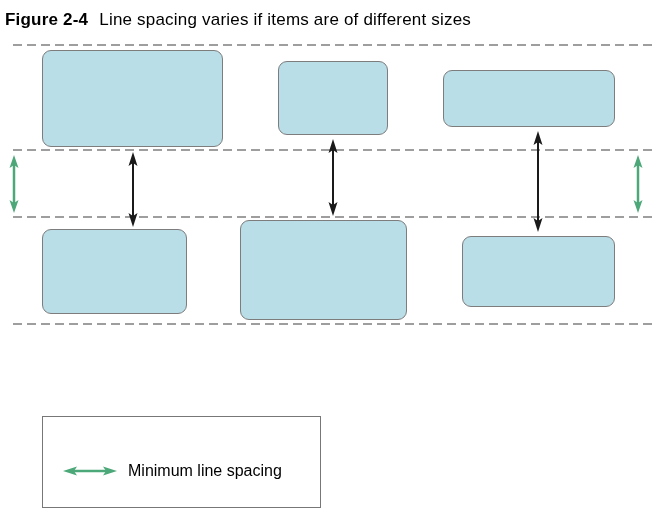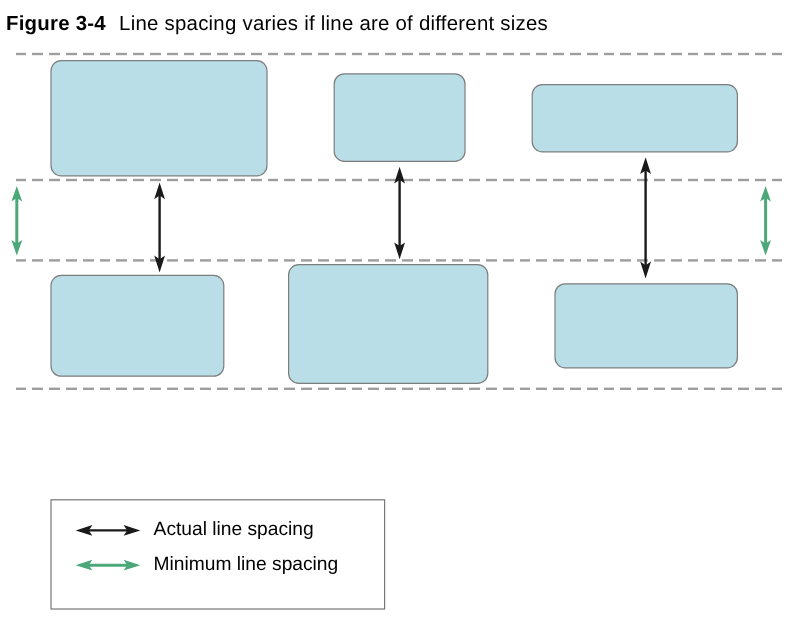--- a/index.html
+++ b/index.html
@@ -77,21 +77,21 @@
   .legend-row .legend-label { font-size: 16px; color: var(--text, #000); }
   .legend-row svg.black { color: var(--actual-arrow, #1a1a1a); }
   .legend-row svg.green { color: var(--minimum-arrow, #4ca878); }
 </style>
 </head>
 <body>
 
 <div class="page">
 
   <div class="figure-title">
-    <span class="label">Figure 3-4</span><span class="caption">Line spacing varies if line are of different sizes</span>
+    <span class="label">Figure 2-4</span><span class="caption">Line spacing varies if items are of different sizes</span>
   </div>
 
   <div class="diagram">
 
     <div class="dashed-line" style="top:44px"></div>
     <div class="dashed-line" style="top:149px"></div>
     <div class="dashed-line" style="top:216px"></div>
     <div class="dashed-line" style="top:323px"></div>
 
     <div class="item-box" style="left:42px;  top:50px; width:181px; height:97px;"></div>
@@ -124,28 +124,20 @@
       <polygon points="7,58 11.5,45 7,48 2.5,45" fill="currentColor"></polygon>
     </svg>
     <svg class="arrow green" style="left:631px; top:155px;" width="14" height="58" viewBox="0 0 14 58">
       <line x1="7" y1="8" x2="7" y2="50" stroke="currentColor" stroke-width="2.5"></line>
       <polygon points="7,0 11.5,13 7,10 2.5,13" fill="currentColor"></polygon>
       <polygon points="7,58 11.5,45 7,48 2.5,45" fill="currentColor"></polygon>
     </svg>
   </div>
 
   <div class="legend">
-    <div class="legend-row row-1">
-      <svg class="black" width="54" height="14" viewBox="0 0 54 14">
-        <line x1="8" y1="7" x2="46" y2="7" stroke="currentColor" stroke-width="2"></line>
-        <polygon points="0,7 14,2.5 11,7 14,11.5" fill="currentColor"></polygon>
-        <polygon points="54,7 40,2.5 43,7 40,11.5" fill="currentColor"></polygon>
-      </svg>
-      <span class="legend-label">Actual line spacing</span>
-    </div>
     <div class="legend-row row-2">
       <svg class="green" width="54" height="14" viewBox="0 0 54 14">
         <line x1="8" y1="7" x2="46" y2="7" stroke="currentColor" stroke-width="2.5"></line>
         <polygon points="0,7 14,2.5 11,7 14,11.5" fill="currentColor"></polygon>
         <polygon points="54,7 40,2.5 43,7 40,11.5" fill="currentColor"></polygon>
       </svg>
       <span class="legend-label">Minimum line spacing</span>
     </div>
   </div>
 

